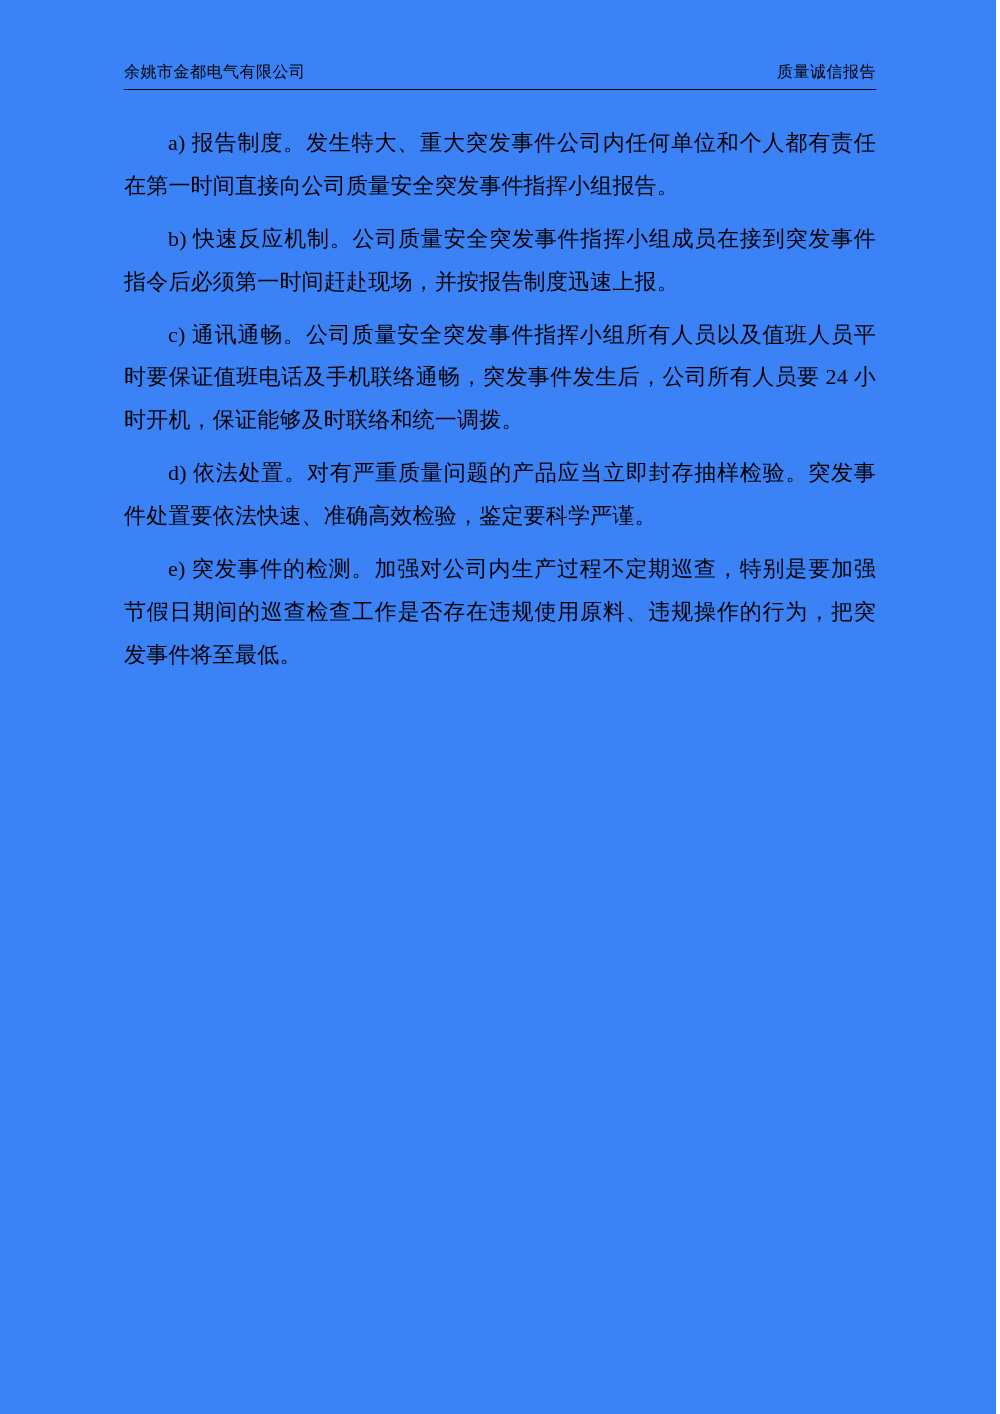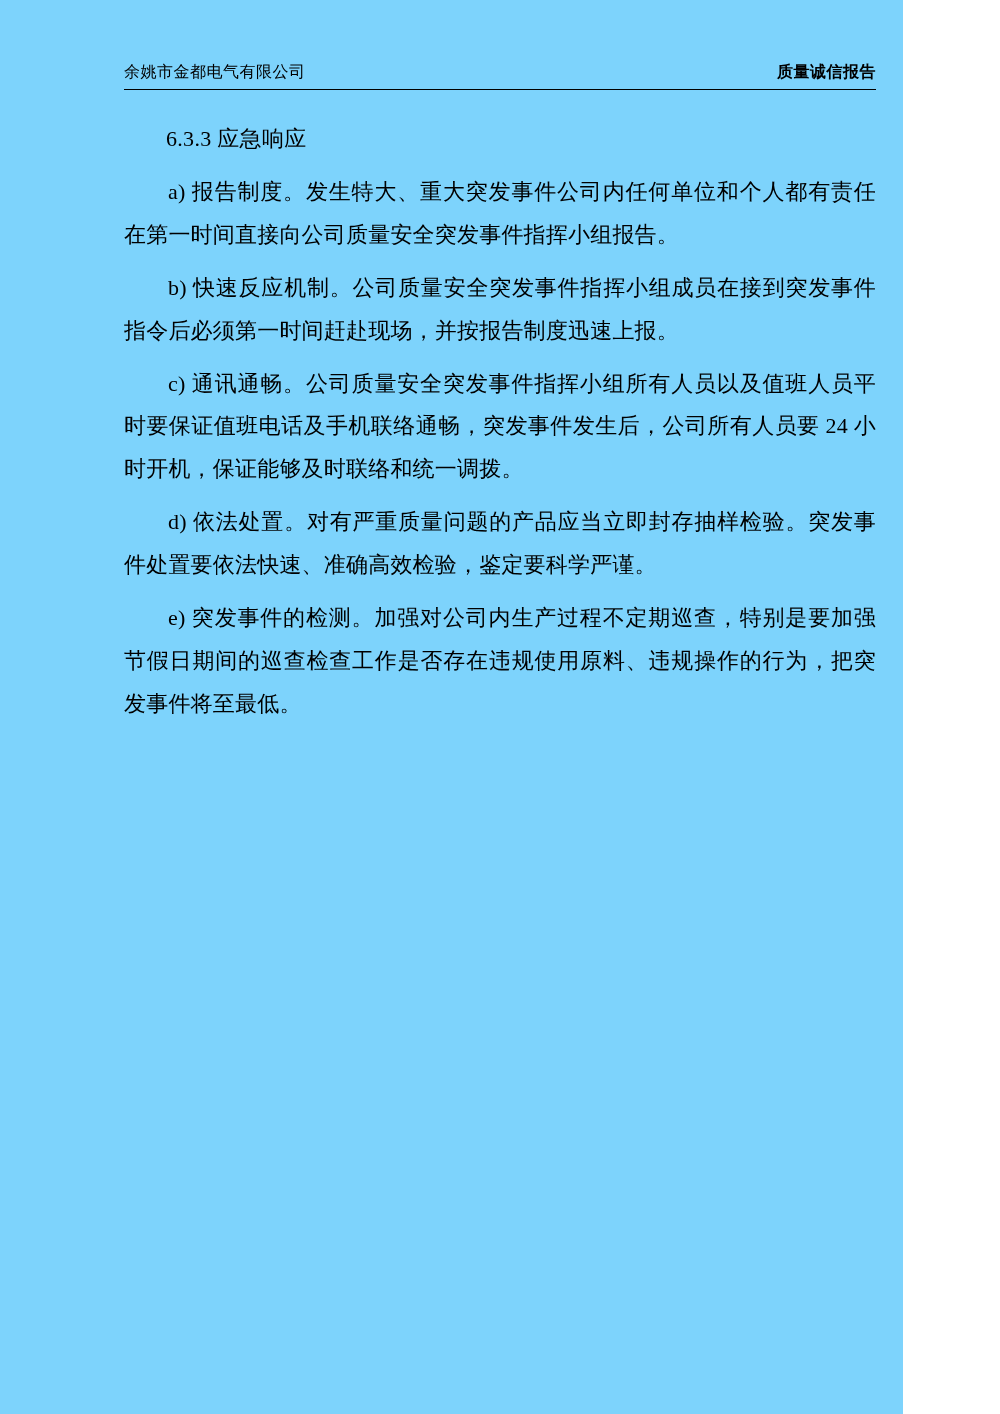--- a/index.html
+++ b/index.html
@@ -9,46 +9,45 @@
   }
   body {
     width: 1000px;
     height: 1414px;
     font-family: "Liberation Serif", "DejaVu Serif", serif;
     color: #000000;
     position: relative;
     overflow: hidden;
   }
   .page {
-    width: 903px;
+    width: 996px;
     height: 1414px;
     box-sizing: border-box;
     padding: 4px;
     position: relative;
-    background: #7dd3fc;
+    background: #3b82f6;
   }
   .header {
     position: absolute;
     left: 124px;
     top: 62px;
     width: 752px;
     display: flex;
     justify-content: space-between;
     align-items: flex-end;
     font-size: 16px;
     letter-spacing: 0.5px;
     padding-bottom: 6px;
     border-bottom: 1px solid #000000;
   }
   .header-left {
     white-space: nowrap;
   }
   .header-right {
     white-space: nowrap;
-    font-weight: bold;
   }
   .content {
     position: absolute;
     left: 124px;
     top: 122px;
     width: 752px;
   }
   .heading {
     font-size: 22px;
     line-height: 1.5;
@@ -71,21 +70,20 @@
 
 <div class="page">
 
   <div class="header">
     <div class="header-left">余姚市金都电气有限公司</div>
     <div class="header-right">质量诚信报告</div>
   </div>
 
   <div class="content">
 
-    <p class="heading">6.3.3 应急响应</p>
 
     <p class="para">a) 报告制度。发生特大、重大突发事件公司内任何单位和个人都有责任在第一时间直接向公司质量安全突发事件指挥小组报告。</p>
     <p class="para">b) 快速反应机制。公司质量安全突发事件指挥小组成员在接到突发事件指令后必须第一时间赶赴现场，并按报告制度迅速上报。</p>
     <p class="para">c) 通讯通畅。公司质量安全突发事件指挥小组所有人员以及值班人员平时要保证值班电话及手机联络通畅，突发事件发生后，公司所有人员要 24 小时开机，保证能够及时联络和统一调拨。</p>
     <p class="para">d) 依法处置。对有严重质量问题的产品应当立即封存抽样检验。突发事件处置要依法快速、准确高效检验，鉴定要科学严谨。</p>
     <p class="para">e) 突发事件的检测。加强对公司内生产过程不定期巡查，特别是要加强节假日期间的巡查检查工作是否存在违规使用原料、违规操作的行为，把突发事件将至最低。</p>
 
   </div>
 
 </div>

